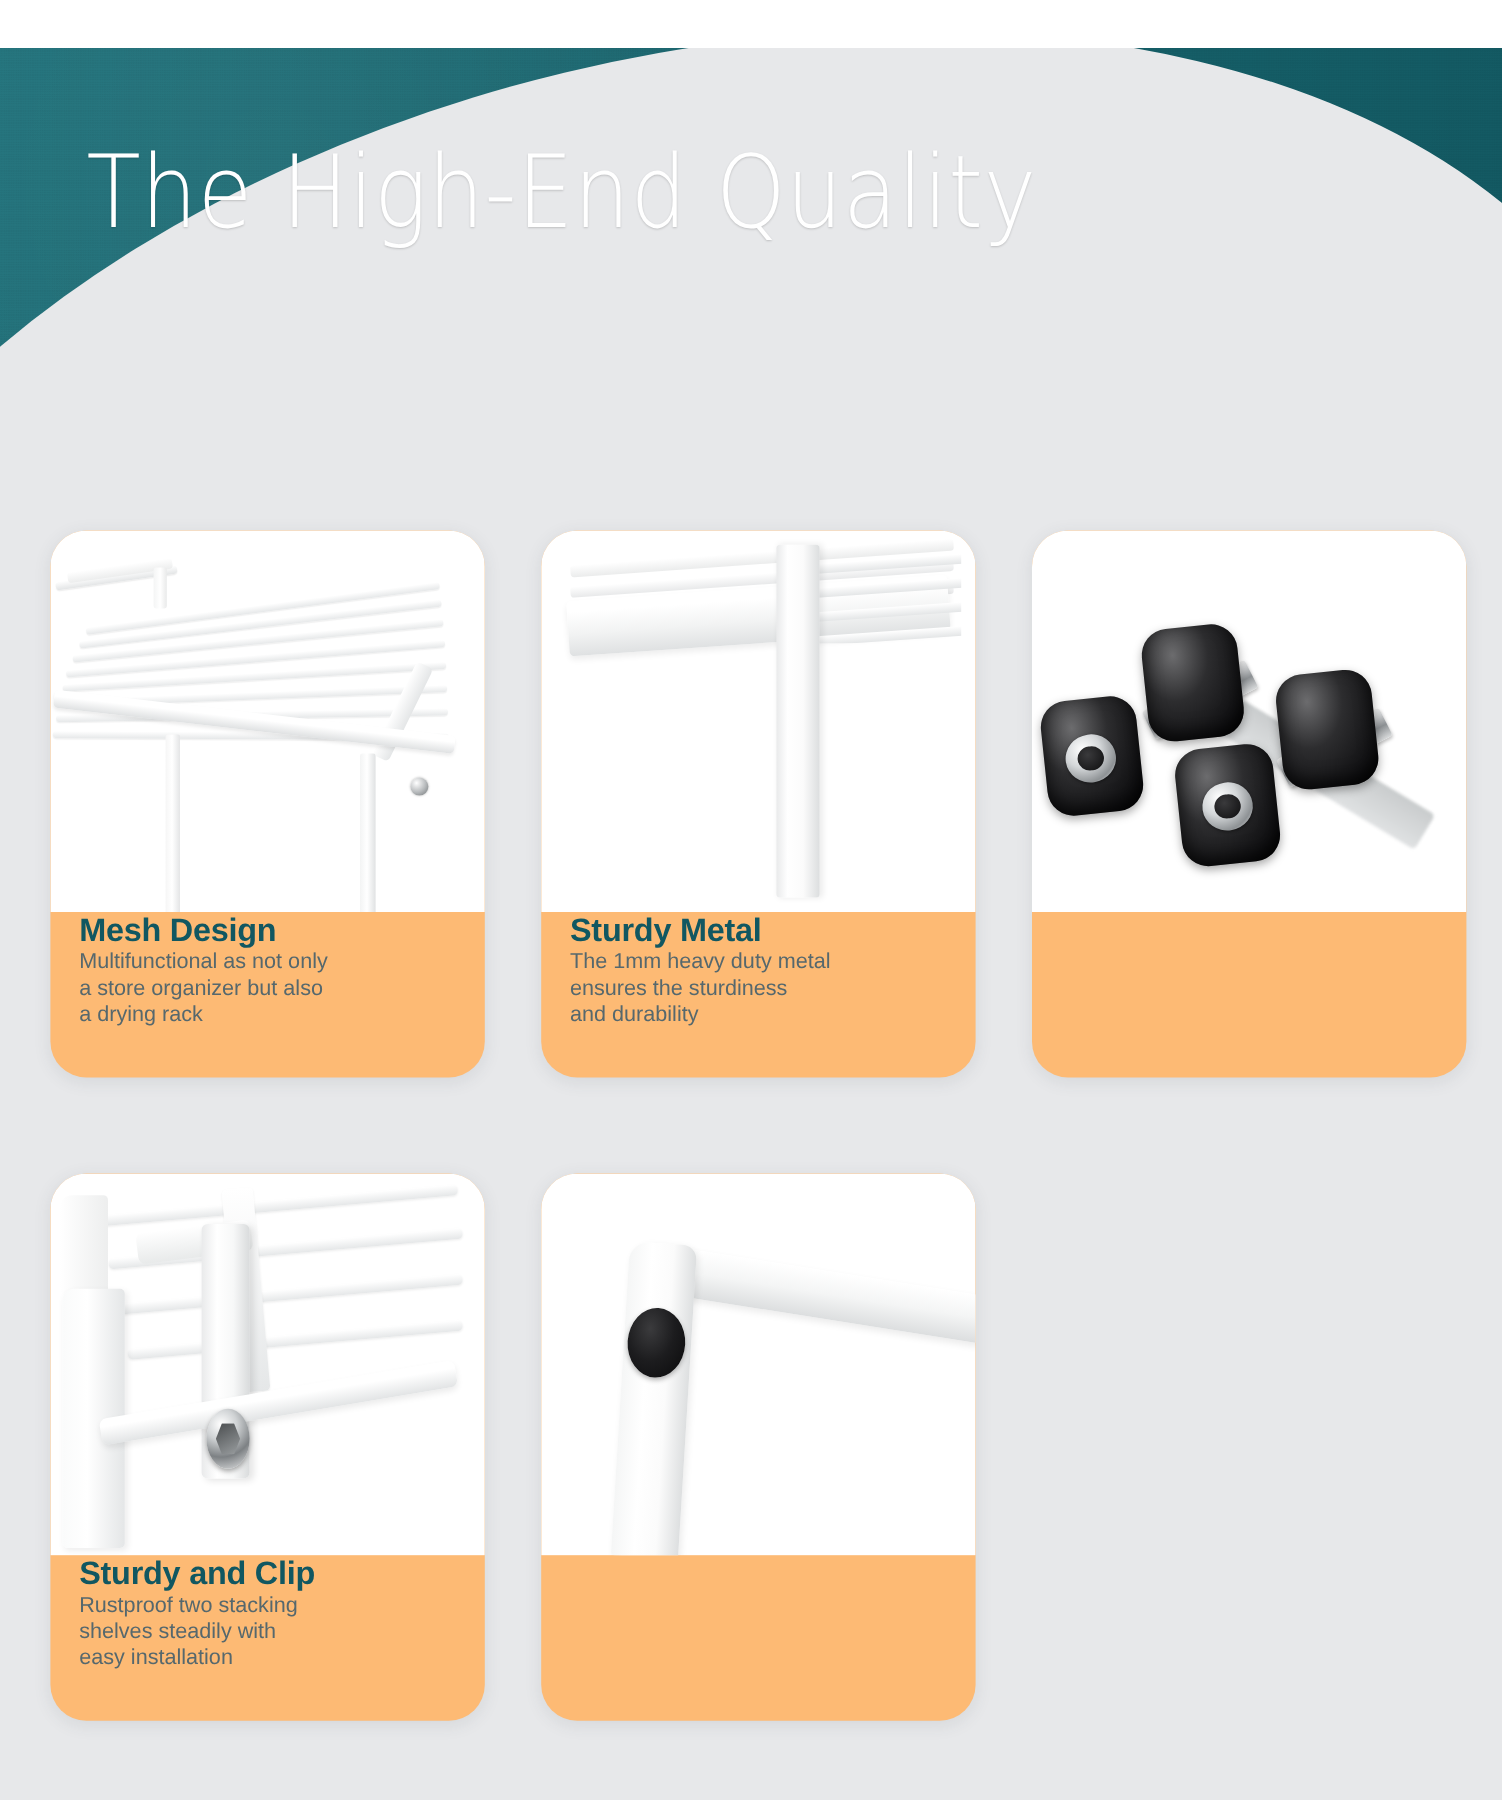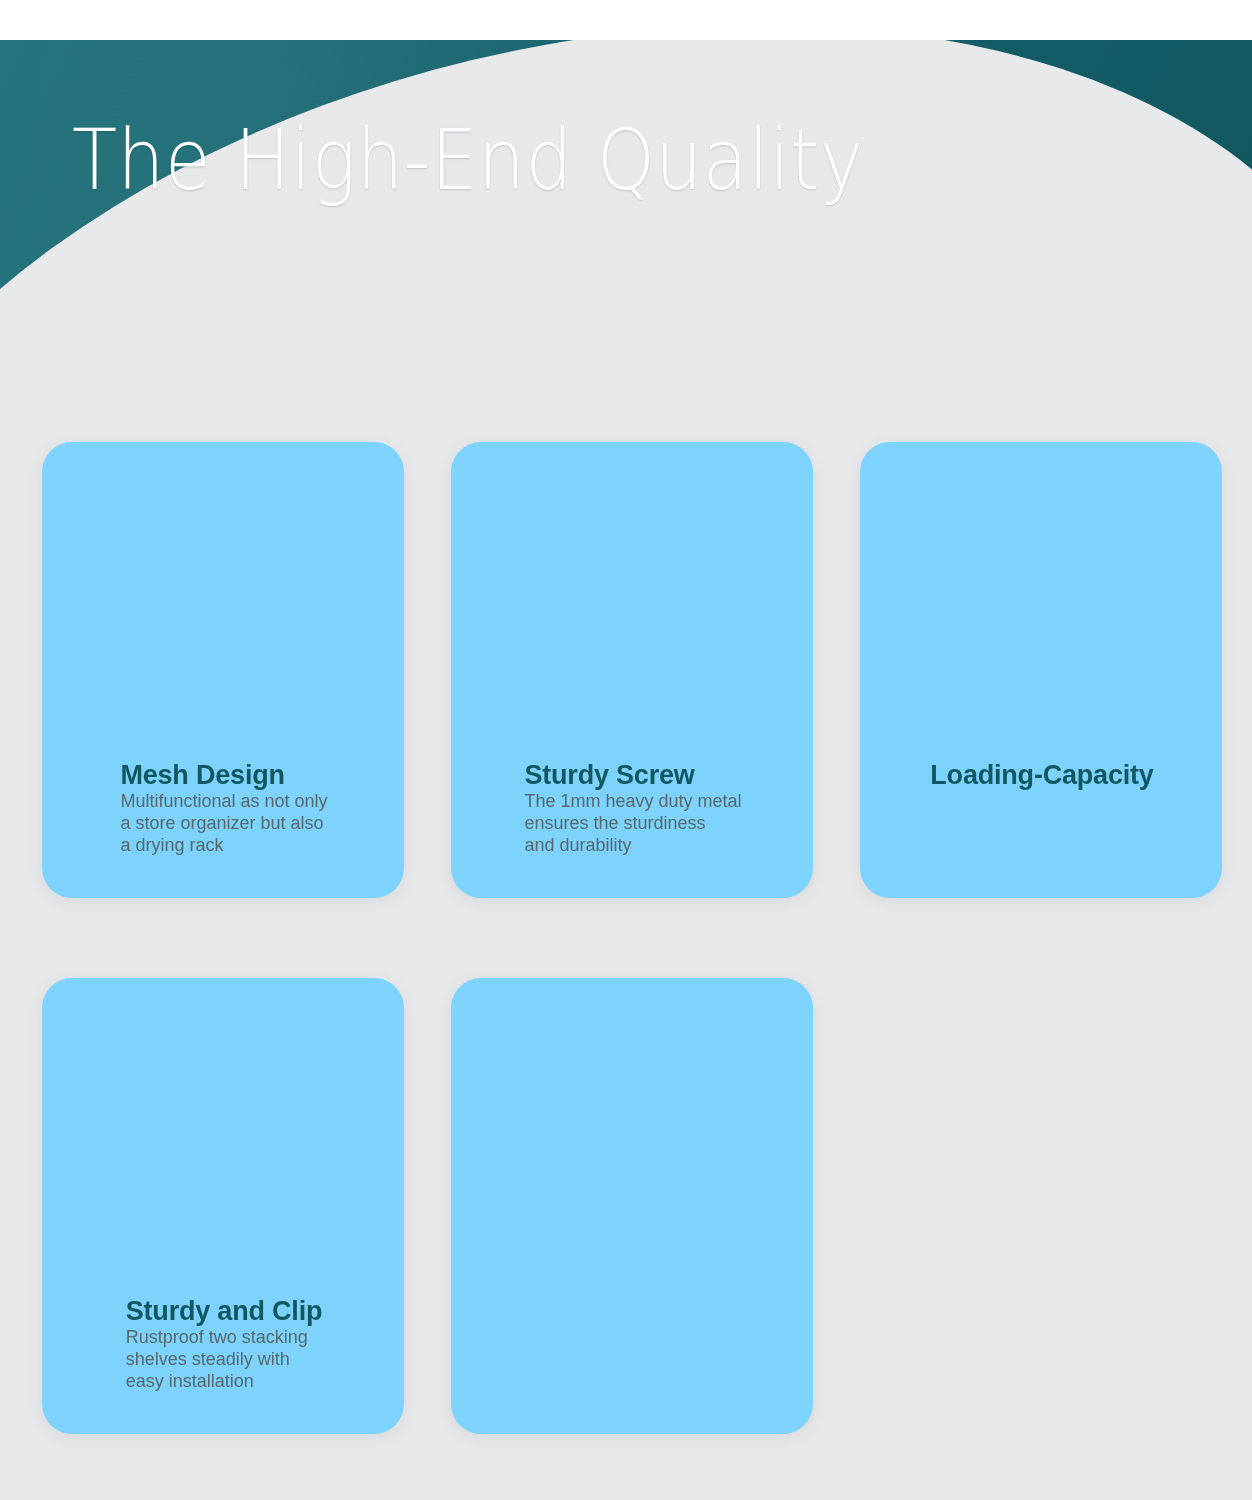--- a/index.html
+++ b/index.html
@@ -83,27 +83,26 @@
     display: grid;
     grid-template-columns: repeat(3, 362px);
     grid-column-gap: 47px;
     grid-row-gap: 80px;
   }
 
   .card {
     position: relative;
     width: 362px;
     height: 456px;
-    background: #7dd3fc;
+    background: #fdba74;
     border-radius: 30px;
     box-shadow: 0 3px 14px rgba(60,70,80,0.10);
     overflow: hidden;
     display: flex;
     flex-direction: column;
-    align-items: center;
   }
 
   .card-photo {
     position: relative;
     flex: 0 0 318px;
     overflow: hidden;
     background: #ffffff;
   }
 
   .card-text {
@@ -387,21 +386,21 @@
         <div class="c2-apron"></div>
         <div class="c2-rungs">
           <div class="c2-rung" style="top:10px;"></div>
           <div class="c2-rung" style="top:30px;"></div>
           <div class="c2-rung" style="top:50px;"></div>
           <div class="c2-rung" style="top:70px;"></div>
         </div>
         <div class="c2-post"></div>
       </div>
       <div class="card-text">
-        <div class="card-title">Sturdy Screw</div>
+        <div class="card-title">Sturdy Metal</div>
         <div class="card-body">The 1mm heavy duty metal
 ensures the sturdiness
 and durability</div>
       </div>
     </div>
 
     <div class="card">
       <div class="card-photo">
 
         <div class="c3-shadow" style="left:104px; top:146px; width:150px; height:34px; transform:rotate(31deg);"></div>
@@ -411,21 +410,20 @@
         <div class="db-head" style="left:94px;  top:80px;  width:80px; height:94px; border-radius:22px; transform:rotate(-6deg);"></div>
         <div class="db-head" style="left:10px;  top:140px; width:80px; height:96px; border-radius:22px; transform:rotate(-6deg);"></div>
         <div class="db-cap" style="left:28px;  top:170px; width:42px; height:40px; transform:rotate(-8deg);"></div>
 
         <div class="db-bar" style="left:204px; top:168px; width:96px; height:26px; transform:rotate(-27deg);"></div>
         <div class="db-head" style="left:206px; top:118px; width:80px; height:96px; border-radius:22px; transform:rotate(-6deg);"></div>
         <div class="db-head" style="left:122px; top:180px; width:82px; height:98px; border-radius:22px; transform:rotate(-6deg);"></div>
         <div class="db-cap" style="left:142px; top:210px; width:42px; height:40px; transform:rotate(-8deg);"></div>
       </div>
       <div class="card-text">
-        <div class="card-title">Loading-Capacity</div>
       </div>
     </div>
 
     <div class="card">
       <div class="card-photo">
         <div class="c4-slat" style="left:40px;  top:22px;  width:300px; transform:rotate(-5deg);"></div>
         <div class="c4-slat" style="left:48px;  top:58px;  width:296px; transform:rotate(-5deg);"></div>
         <div class="c4-slat" style="left:56px;  top:96px;  width:288px; transform:rotate(-5deg);"></div>
         <div class="c4-slat" style="left:64px;  top:134px; width:280px; transform:rotate(-5deg);"></div>
         <div class="c4-slat" style="left:150px; top:12px;  width:26px;  height:170px; transform:rotate(-5deg); border-radius:4px;"></div>

